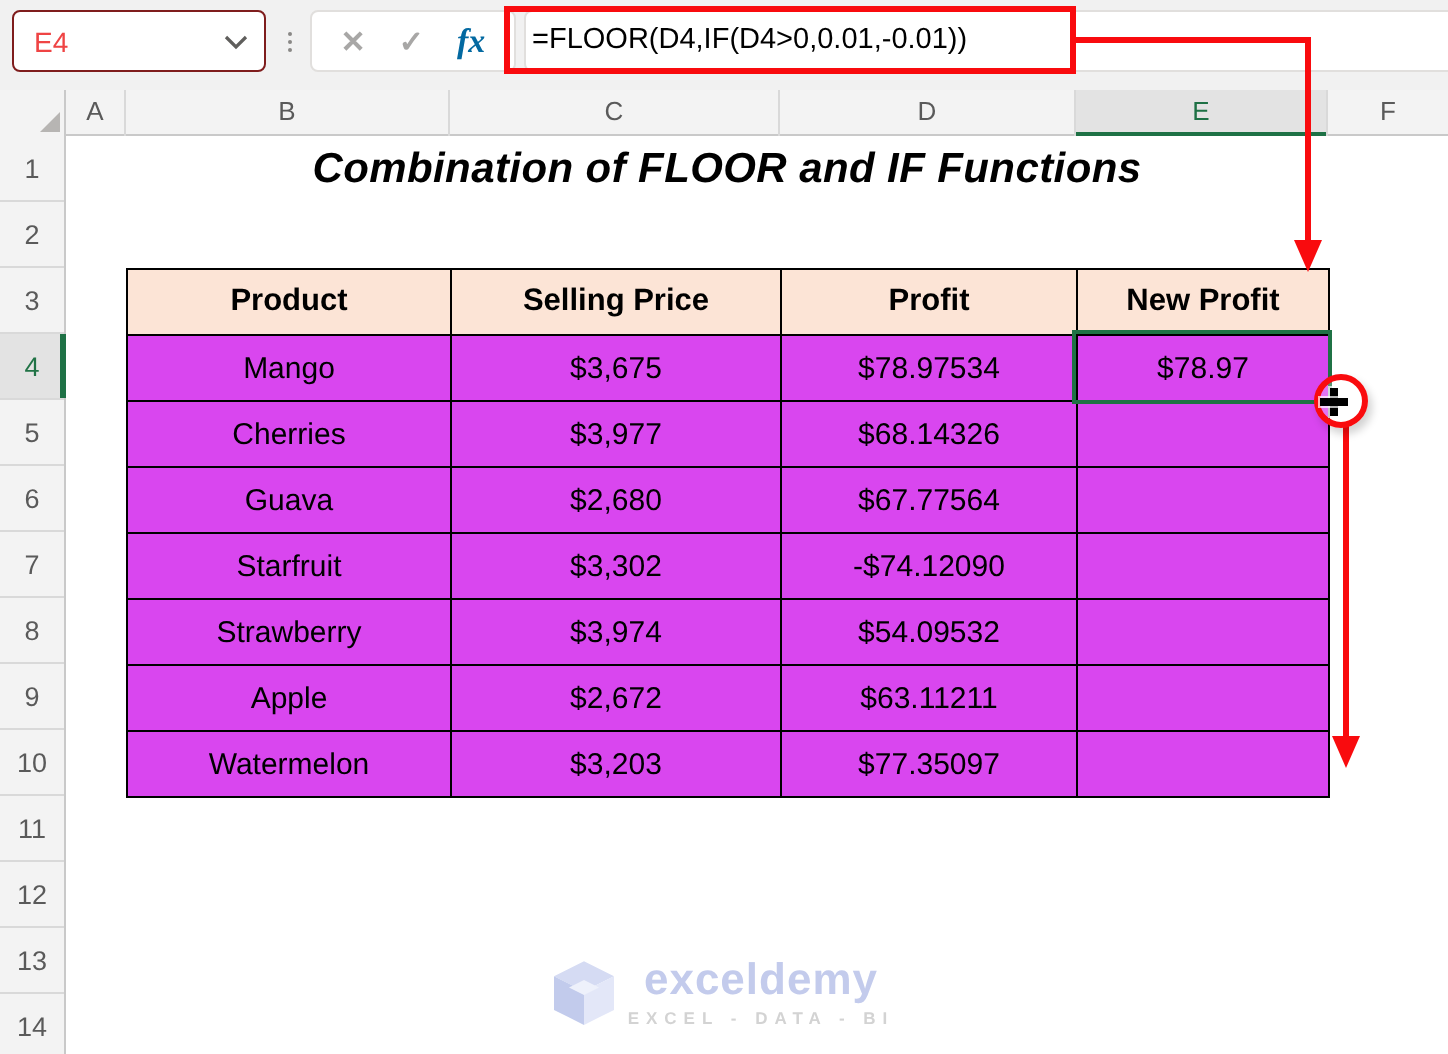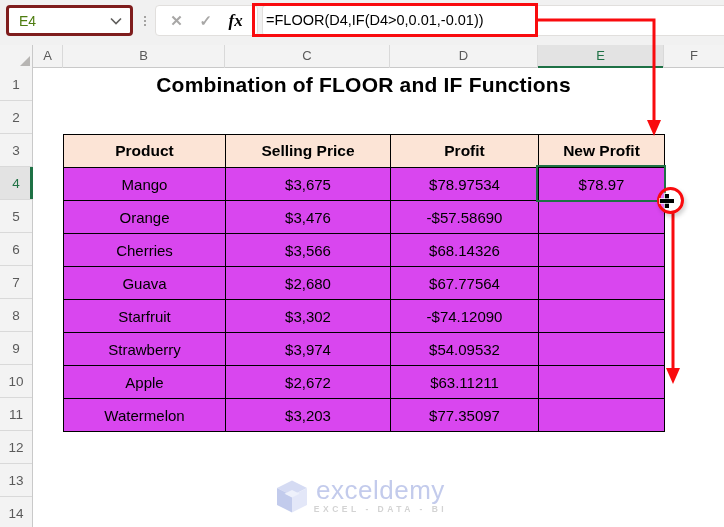--- a/index.html
+++ b/index.html
@@ -7,36 +7,36 @@
   body { font-family:"Liberation Sans", sans-serif; }
   #page {
     position:relative; width:724px; height:527px; overflow:hidden;
     background:#fff; font-family:"Liberation Sans", sans-serif;
   }
 
   
   .topbar { position:absolute; left:0; top:0; width:724px; height:45px; background:#F1F1F1; }
   .namebox {
     position:absolute; left:6px; top:5px; width:127px; height:31px;
-    background:#fff; border:3px solid #7f1d1d; border-radius:4px;
+    background:#fff; border:1px solid #7f1d1d; border-radius:4px;
     display:flex; align-items:center; padding:0 8px 0 10px;
-    font-size:14px; color:#4d7c0f;
+    font-size:14px; color:#ef4444;
   }
   .namebox .nb-val { flex:1; }
   .nb-chevron svg { display:block; }
   .dots { position:absolute; left:139px; top:5px; height:31px; width:12px;
     display:flex; flex-direction:column; align-items:center; justify-content:center; gap:2px; }
   .dots i { width:2px; height:2px; background:#8A8886; border-radius:50%; }
   .btngroup {
     position:absolute; left:155px; top:5px; width:103px; height:31px;
     background:#fff; border:1px solid #E1DFDD; border-radius:4px;
     display:flex; align-items:center; justify-content:space-around; padding:0 6px;
   }
   .icon-x, .icon-check { color:#A8A7A6; font-size:15px; font-weight:bold; }
-  .icon-fx { font-family:"Liberation Serif", serif; font-style:italic; font-weight:bold; font-size:17px; color:#000000; }
+  .icon-fx { font-family:"Liberation Serif", serif; font-style:italic; font-weight:bold; font-size:17px; color:#0369a1; }
   .fbar {
     position:absolute; left:262px; top:5px; width:462px; height:31px;
     background:#fff; border:1px solid #E1DFDD; border-right:none; border-radius:4px 0 0 4px;
   }
   .formula-text { position:absolute; left:266px; top:5px; height:31px; line-height:31px; font-size:14.5px; color:#000; white-space:nowrap;text-align:center; }
   .redbox {
     position:absolute; left:252px; top:3px; width:286px; height:34px;
     border:3px solid #F90B0E; z-index:9; pointer-events:none;
   }
 
@@ -58,21 +58,21 @@
     border-right:1px solid #C9C9C9; }
   .rh { width:32px; height:33px; line-height:33px; text-align:center; font-size:13.5px;
     color:#5A5A5A; border-bottom:1px solid #D9D9D9; position:relative; }
   .rh-selected { background:#E3E3E3; color:#217346; }
   .rh-selected .greenbar { position:absolute; right:-1px; top:0; bottom:0; width:3px; background:#1E7145; }
 
   
   .sheet { position:absolute; left:33px; top:68px; width:691px; height:459px; background:#fff; }
   .sheet-title {
     position:absolute; left:63px; top:71px; width:601px; height:30px;
-    text-align:center; font-size:21px; font-weight:bold; color:#000;
+    text-align:center; font-size:21px; font-weight:bold; font-style:italic; color:#000;
     line-height:28px; letter-spacing:0.2px;
   }
 
   
   table.datatable { position:absolute; left:63px; top:134px; width:601px;
     border-collapse:collapse; table-layout:fixed; }
   .datatable col.c1 { width:162px; } .datatable col.c2 { width:165px; }
   .datatable col.c3 { width:148px; } .datatable col.c4 { width:126px; }
   .datatable th, .datatable td {
     border:1px solid #000; height:33px; text-align:center; vertical-align:middle;
@@ -90,21 +90,21 @@
   .plus-h { position:absolute; left:660px; top:199px; width:14px; height:4px; background:#000; z-index:8; box-shadow:0 0 0 1px rgba(255,255,255,0.7); }
 
   
   svg.arrows { position:absolute; left:0; top:0; z-index:7; pointer-events:none; }
 
   
   .watermark { position:absolute; left:0; top:478px; width:724px;
     display:flex; justify-content:center; align-items:flex-start; gap:7px; z-index:1; }
   .wm-logo { margin-top:2px; }
   .wm-col { display:flex; flex-direction:column; align-items:center; }
-  .wm-brand { font-size:26px; font-weight:normal; color:#C3CBEC; line-height:24px; letter-spacing:0.5px; }
+  .wm-brand { font-size:22px; font-weight:bold; color:#C3CBEC; line-height:24px; letter-spacing:0.5px; }
   .wm-tagline { font-size:8.5px; letter-spacing:3.5px; color:#D3D3D3; font-weight:bold; margin-top:2px; }
 </style>
 </head>
 <body>
 
 <div id="page">
 
   <div class="topbar">
     <div class="namebox">
       <span class="nb-val">E4</span>
@@ -178,28 +178,22 @@
       </tr>
     </thead>
     <tbody>
       <tr>
         <td>Mango</td>
         <td>$3,675</td>
         <td>$78.97534</td>
         <td>$78.97</td>
       </tr>
       <tr>
-        <td>Orange</td>
-        <td>$3,476</td>
-        <td>-$57.58690</td>
-        <td></td>
-      </tr>
-      <tr>
         <td>Cherries</td>
-        <td>$3,566</td>
+        <td>$3,977</td>
         <td>$68.14326</td>
         <td></td>
       </tr>
       <tr>
         <td>Guava</td>
         <td>$2,680</td>
         <td>$67.77564</td>
         <td></td>
       </tr>
       <tr>

